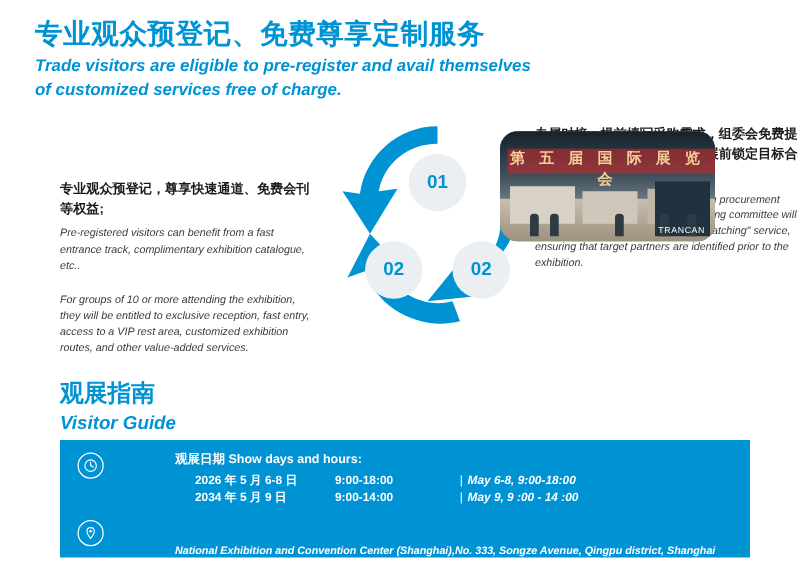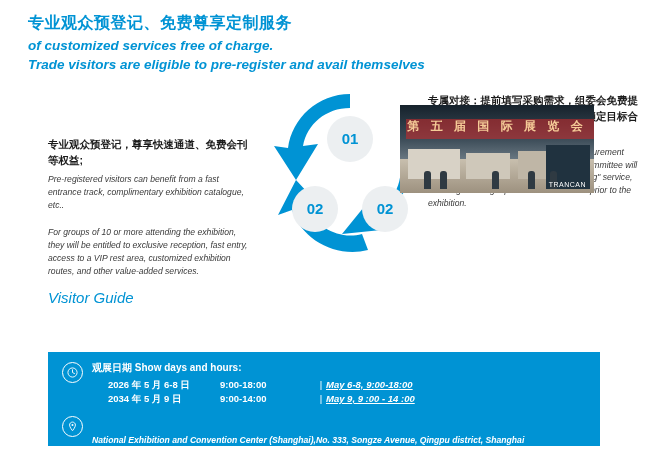--- a/index.html
+++ b/index.html
@@ -18,21 +18,21 @@
   .page {
     position: relative;
     width: 645px;
     height: 464px;
     box-sizing: border-box;
     padding: 0 28px;
   }
 
   
   .hdr-cn {
-    font-size: 16px;
+    font-size: 22px;
     font-weight: bold;
     color: #0093d4;
     letter-spacing: 0.5px;
     padding-top: 14px;
     line-height: 1.15;
   }
   .hdr-en {
     font-size: 13.5px;
     font-weight: bold;
     font-style: italic;
@@ -107,24 +107,25 @@
   }
   .b01 { left: 61px; top: 28px; }
   .b02 { left: 26px; top: 98px; }
   .b03 { left: 96px; top: 98px; }
 
   
   .photo {
     position: absolute;
     left: 400px;
     top: 105px;
-    width: 194px;
+    width: 172px;
     height: 88px;
     overflow: hidden;
     background: #0c4a6e;
+    border-radius: 14px;
   }
   .photo .floor {
     position: absolute; left: 0; bottom: 0; width: 100%; height: 34px;
     background: linear-gradient(180deg,#c8bfae 0%, #9d917f 100%);
   }
   .photo .hall {
     position: absolute; left: 0; top: 0; width: 100%; height: 56px;
     background: linear-gradient(180deg,#16222c 0%, #3b4b57 60%, #6d7b85 100%);
   }
   .photo .banner {
@@ -149,70 +150,70 @@
   
   .guide-cn {
     margin-top: 8px;
     font-size: 19px;
     font-weight: bold;
     color: #0093d4;
     padding-left: 20px;
   }
   .guide-en {
     font-size: 15px;
-    font-weight: normal;
+    font-weight: bold;
     font-style: italic;
     color: #0093d4;
     padding-left: 20px;
     margin-top: 2px;
   }
 
   
   .infobox {
     position: absolute;
     left: 48px;
     top: 352px;
     width: 552px;
     height: 94px;
     background: #0093d4;
     color: #ffffff;
     box-sizing: border-box;
     padding: 9px 14px 0 14px;
   }
-  .row { display: flex; align-items: flex-start; }
+  .row { display: flex; align-items: flex-start; gap: 48px; }
   .row + .row { margin-top: 9px; }
   .ico {
     width: 19px; height: 19px; border-radius: 50%;
     border: 1.4px solid #ffffff;
     display: flex; align-items: center; justify-content: center;
     flex: 0 0 auto; margin-right: 9px; margin-top: 1px;
   }
   .ico svg { display:block; }
   .rowbody { flex: 1; }
   .r-title {
     font-size: 10px; font-weight: bold; line-height: 1.35;
   }
   .dates { display: flex; margin-top: 3px; font-size: 9.5px; line-height: 1.5; margin-left: 16px; }
   .dates .cncol { width: 112px; font-weight: bold; }
   .dates .midcol { width: 96px; font-weight: bold; }
   .dates .sep { width: 10px; text-align:center; }
-  .dates .encol { font-weight: bold; font-style: italic; text-decoration: underline; }
+  .dates .encol { font-weight: bold; font-style: italic; }
   .dline { display: flex; }
   .addr-cn { font-size: 10px; font-weight: bold; }
   .addr-en { font-size: 8.6px; font-weight: bold; font-style: italic; margin-top: 20px; }
 </style>
 </head>
 <body>
 
 <div class="page">
 
   <div class="hdr-cn">专业观众预登记、免费尊享定制服务</div>
   <div class="hdr-en">
+    <div>Trade visitors are eligible to pre-register and avail themselves</div>
     <div>of customized services free of charge.</div>
-    <div>Trade visitors are eligible to pre-register and avail themselves</div>
   </div>
 
   <div class="cols">
 
     <div class="col-left">
       <div class="blk">
         <div class="cn">专业观众预登记，尊享快速通道、免费会刊等权益;</div>
         <div class="en">Pre-registered visitors can benefit from a fast entrance track, complimentary exhibition catalogue, etc..</div>
       </div>
       <div class="blk">
@@ -254,20 +255,21 @@
     <div class="booth3"></div>
     <div class="booth4"></div>
     <div class="person" style="left:24px;"></div>
     <div class="person" style="left:40px;"></div>
     <div class="person" style="left:92px;"></div>
     <div class="person" style="left:128px;"></div>
     <div class="person" style="left:150px;"></div>
     <div class="logo">TRANCAN</div>
   </div>
 
+  <div class="guide-cn">观展指南</div>
   <div class="guide-en">Visitor Guide</div>
 
   <div class="infobox">
 
     <div class="row">
       <div class="ico">
         <svg width="11" height="11" viewBox="0 0 12 12">
           <circle cx="6" cy="6" r="5" fill="none" stroke="#ffffff" stroke-width="1"></circle>
           <path d="M6 3 L6 6 L8.2 7.2" fill="none" stroke="#ffffff" stroke-width="1" stroke-linecap="round"></path>
         </svg>

